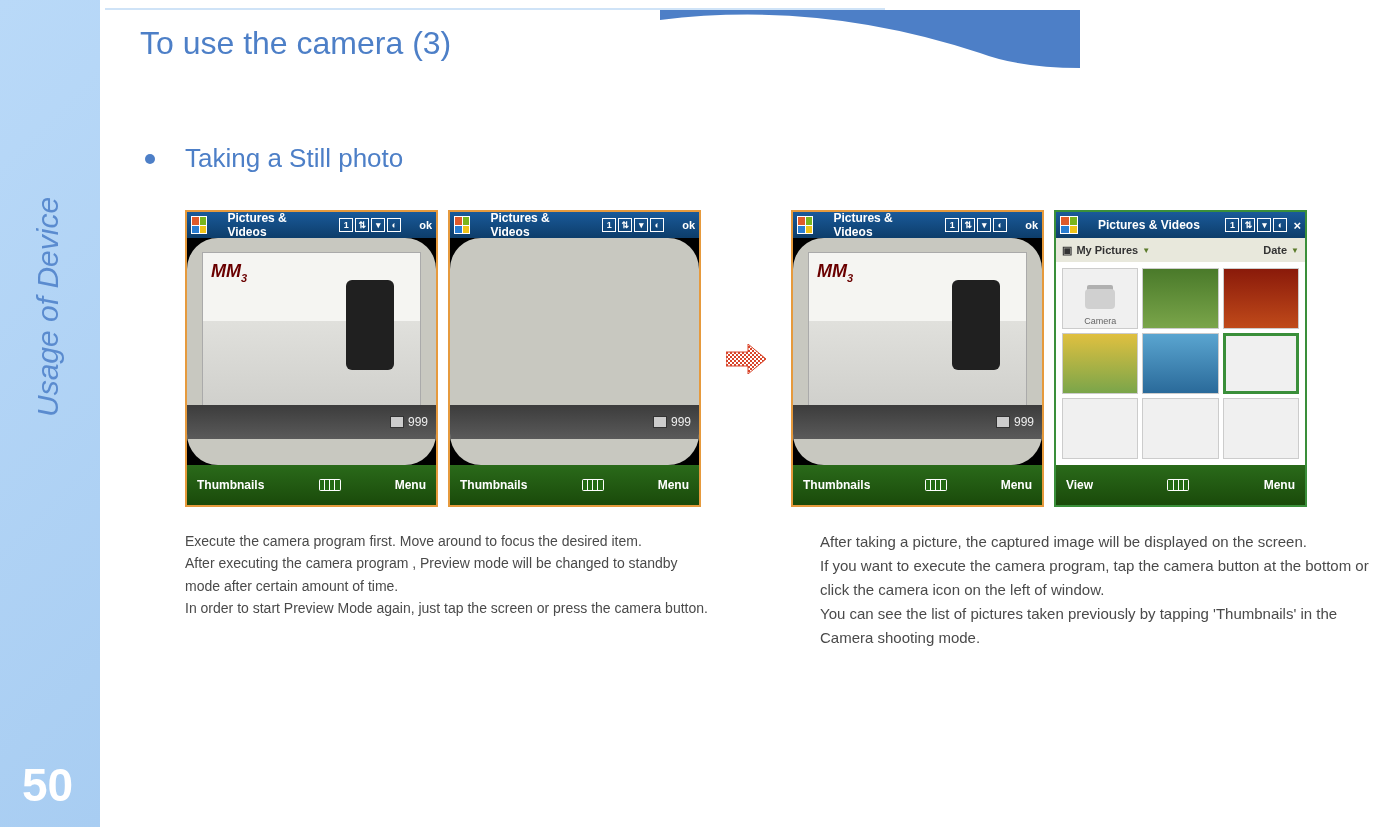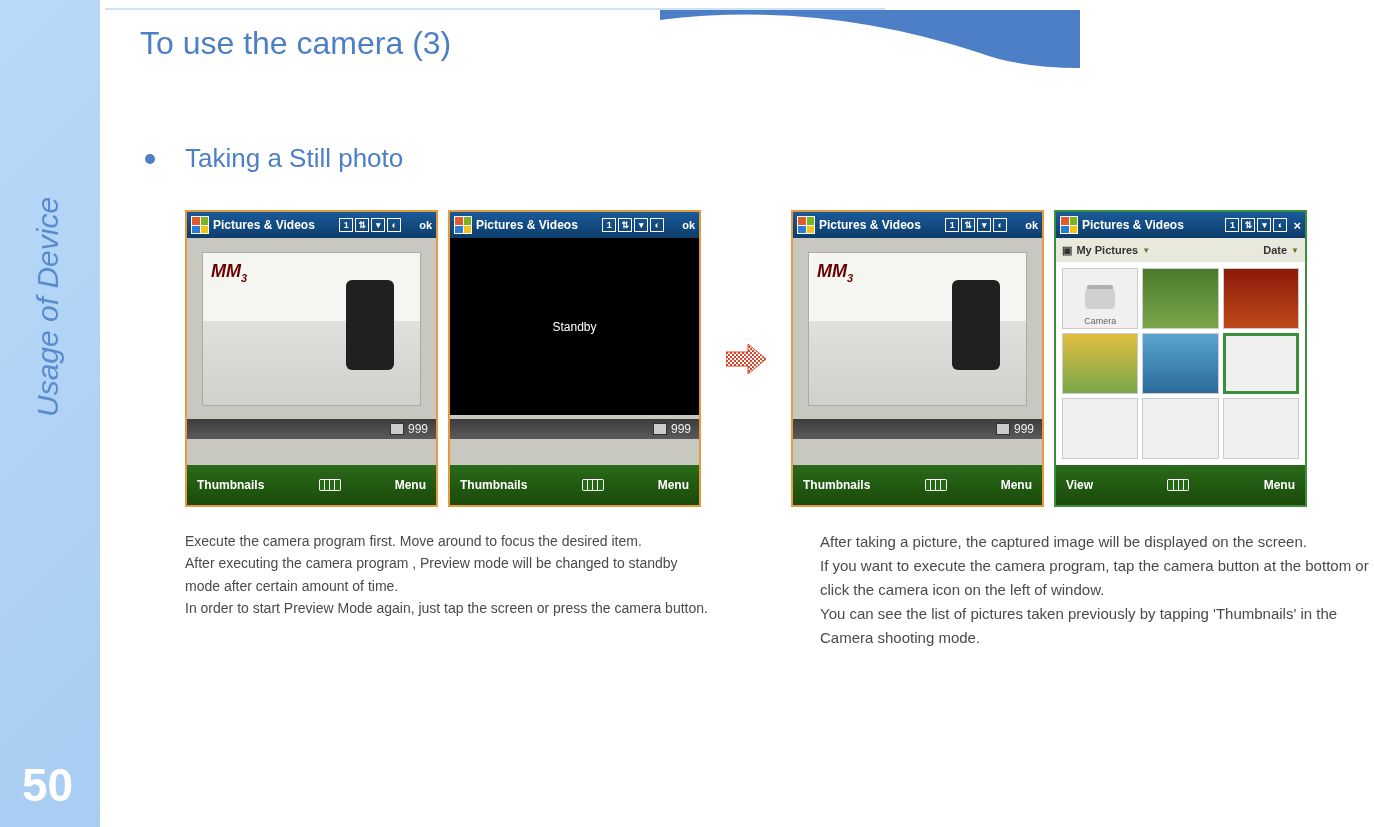--- a/index.html
+++ b/index.html
@@ -120,21 +120,21 @@
   flex-direction: column;
   background:#000;
 }
 .device-frame.green-border { border-color: #3a8f3a; }
 .mobile-titlebar {
   height: 26px;
   background: linear-gradient(#1a5a9a,#0d3d6a);
   display: flex;
   align-items: center;
   padding: 0 4px;
-  gap: 4px;
+  gap: 20px;
   color: #fff;
   font-size: 12px;
   font-weight: bold;
 }
 .win-flag {
   width: 18px; height: 18px;
   display: grid; grid-template: 1fr 1fr / 1fr 1fr; gap:1px;
   background:#fff; padding:1px;
 }
 .win-flag span:nth-child(1){background:#e05a2b;}
@@ -143,20 +143,21 @@
 .win-flag span:nth-child(4){background:#f0c419;}
 .tb-icons { margin-left:auto; display:flex; gap:2px; align-items:center;}
 .tb-icon { width:14px; height:14px; border:1px solid #fff; font-size:9px; line-height:12px; text-align:center;}
 .tb-ok { font-size:11px; font-weight:bold; margin-left:16px; }
 .tb-x { font-size:13px; font-weight:bold; margin-left:4px; }
 .viewport {
   flex: 1;
   background: #c8c8c0;
   position: relative;
   overflow: hidden;
+  border-radius: 31px;
 }
 .photo-sim {
   position:absolute; left:6%; top:6%; width:88%; height:68%;
   background: linear-gradient(#f5f5f2 45%,#e0e0dc 45%,#d0d0cc);
   border:1px solid #aaa;
   display:flex; align-items:flex-start; justify-content:flex-start;
   padding:8px;
 }
 .mm3-box {
   font-weight:bold; font-style:italic; font-size:18px; color:#6a0000;
@@ -165,21 +166,21 @@
 .phone-shape {
   position:absolute; right:12%; top:18%; width:48px; height:90px;
   background:#202020; border-radius:6px;
 }
 .standby-black {
   position:absolute; left:0; top:0; width:100%; height:78%;
   background:#000; display:flex; align-items:center; justify-content:center;
   color:#fff; font-size:12px;
 }
 .frame-band {
-  position:absolute; bottom:26px; left:0; width:100%; height:20px;
+  position:absolute; bottom:26px; left:0; width:100%; height:34px;
   background: linear-gradient(#3c3c3c,#5a5a5a);
   display:flex; align-items:center; justify-content:flex-end;
   padding-right:8px; color:#eee; font-size:12px;
 }
 .film-icon {
   display:inline-block; width:14px; height:12px; background:#ccc;
   box-shadow: inset 0 0 0 1px #333;
   margin-right:4px;
 }
 .mobile-menubar {
@@ -328,23 +329,20 @@
           <span>Pictures &amp; Videos</span>
           <span class="tb-icons">
             <span class="tb-icon">1</span>
             <span class="tb-icon">⇅</span>
             <span class="tb-icon">▾</span>
             <span class="tb-icon">◐</span>
             <span class="tb-ok">ok</span>
           </span>
         </div>
         <div class="viewport">
-          <div class="standby-black">
-            <span>Standby</span>
-          </div>
           <div class="frame-band">
             <span class="film-icon"></span>
             <span>999</span>
           </div>
         </div>
         <div class="mobile-menubar">
           <span>Thumbnails</span>
           <span class="kbd-icon">
               <span></span>
               <span></span>

